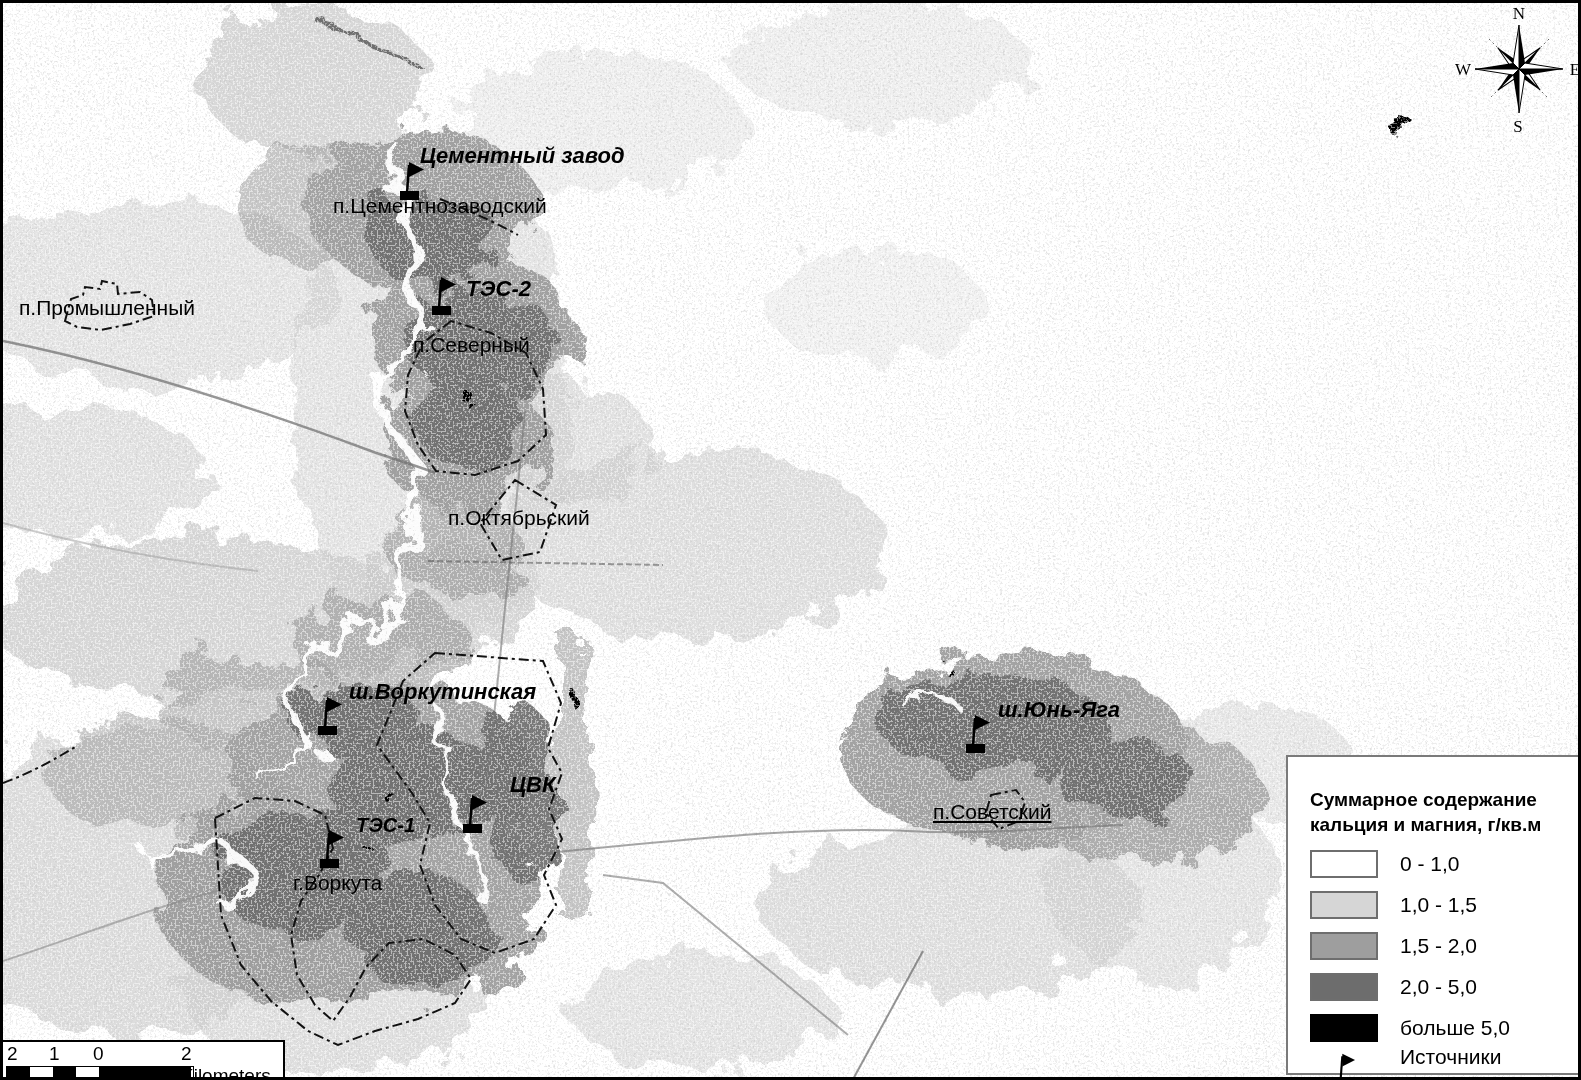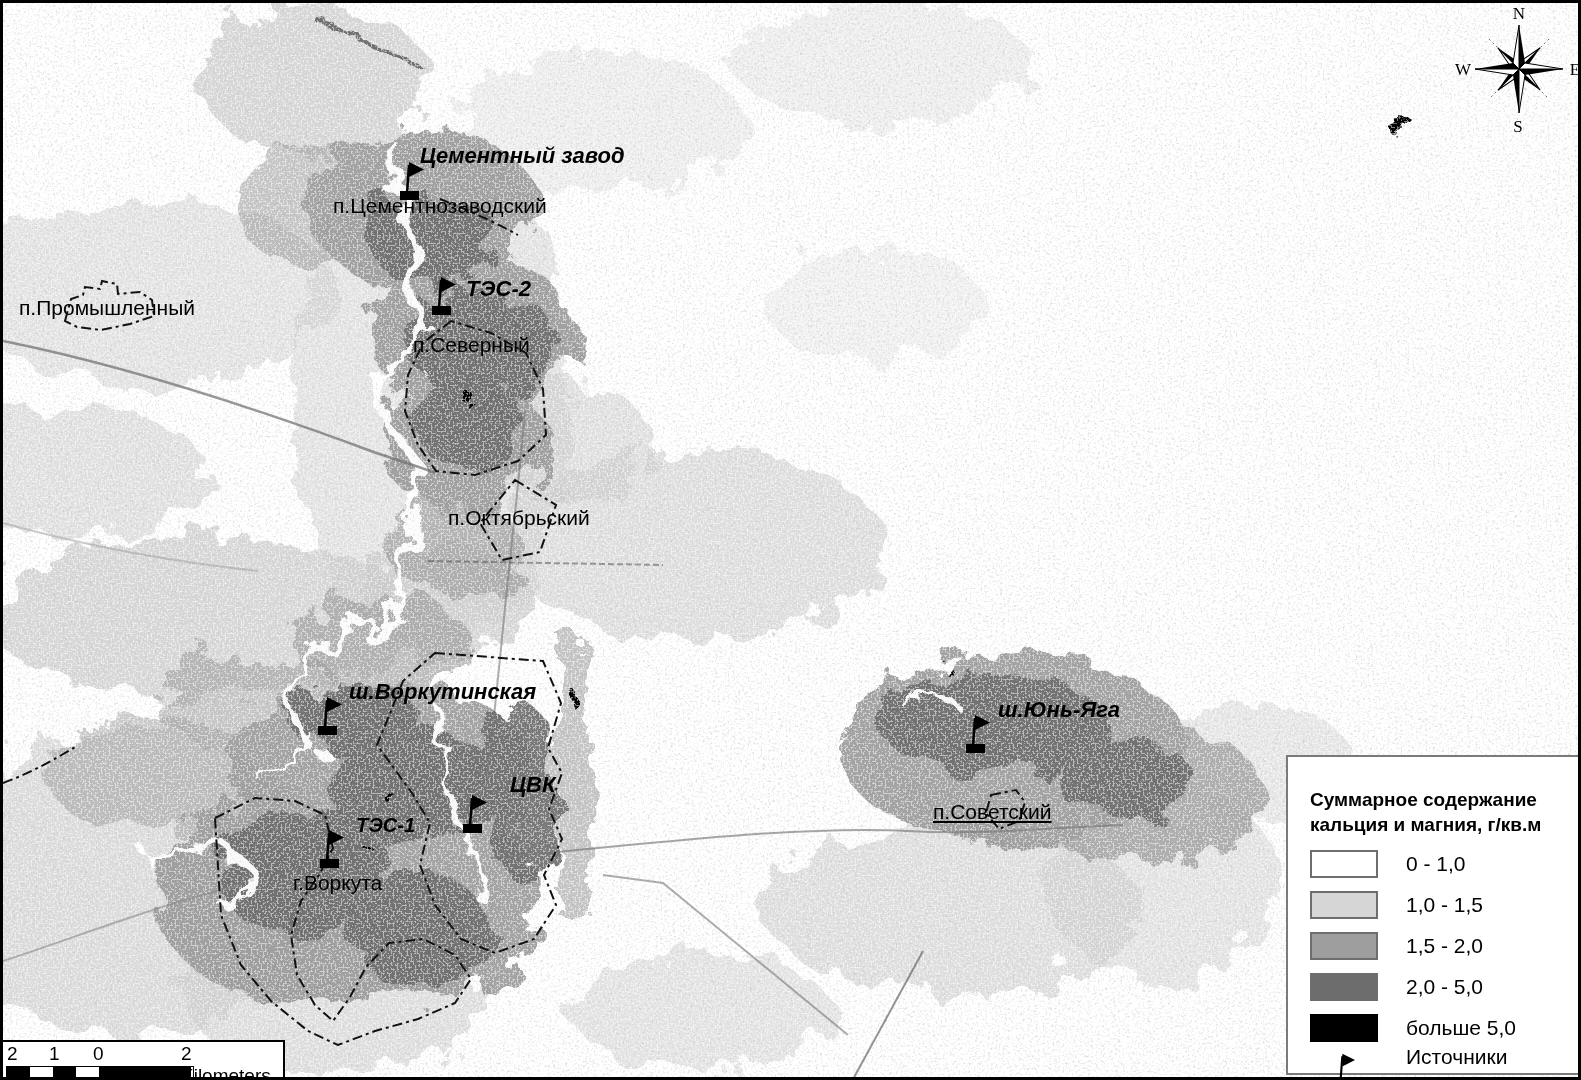--- a/index.html
+++ b/index.html
@@ -34,21 +34,21 @@
   #flag-yaga{left:960px;top:710px;}
 
   
   #compass{position:absolute;left:1450px;top:0px;width:132px;height:132px;}
   #compass text{font-family:"Liberation Serif",serif;font-size:17px;fill:#000;}
 
   
   #legend{position:absolute;left:1283px;top:752px;width:295px;height:320px;background:#fff;
           border:2px solid #7a7a7a;box-sizing:border-box;padding:30px 8px 0 22px;}
   #legend .title{font-size:19px;font-weight:bold;line-height:25px;color:#000;}
-  .leg-row{display:flex;align-items:center;margin-top:13px;height:28px;gap:6px;}
+  .leg-row{display:flex;align-items:center;margin-top:13px;height:28px;}
   .leg-row:first-of-type{margin-top:20px;}
   .swatch{width:68px;height:28px;border:2px solid #6e6e6e;box-sizing:border-box;flex:0 0 auto;}
   .swatch.black{border-color:#000;}
   .leg-label{margin-left:22px;font-size:21px;color:#000;}
   .leg-flagcell{width:68px;display:flex;justify-content:center;flex:0 0 auto;}
 
   
   #scalebar{position:absolute;left:0px;top:1037px;width:282px;height:40px;background:#fff;
             border-top:2px solid #000;border-right:2px solid #000;box-sizing:border-box;}
   #scalebar .num{position:absolute;top:1px;font-size:19px;color:#000;}

